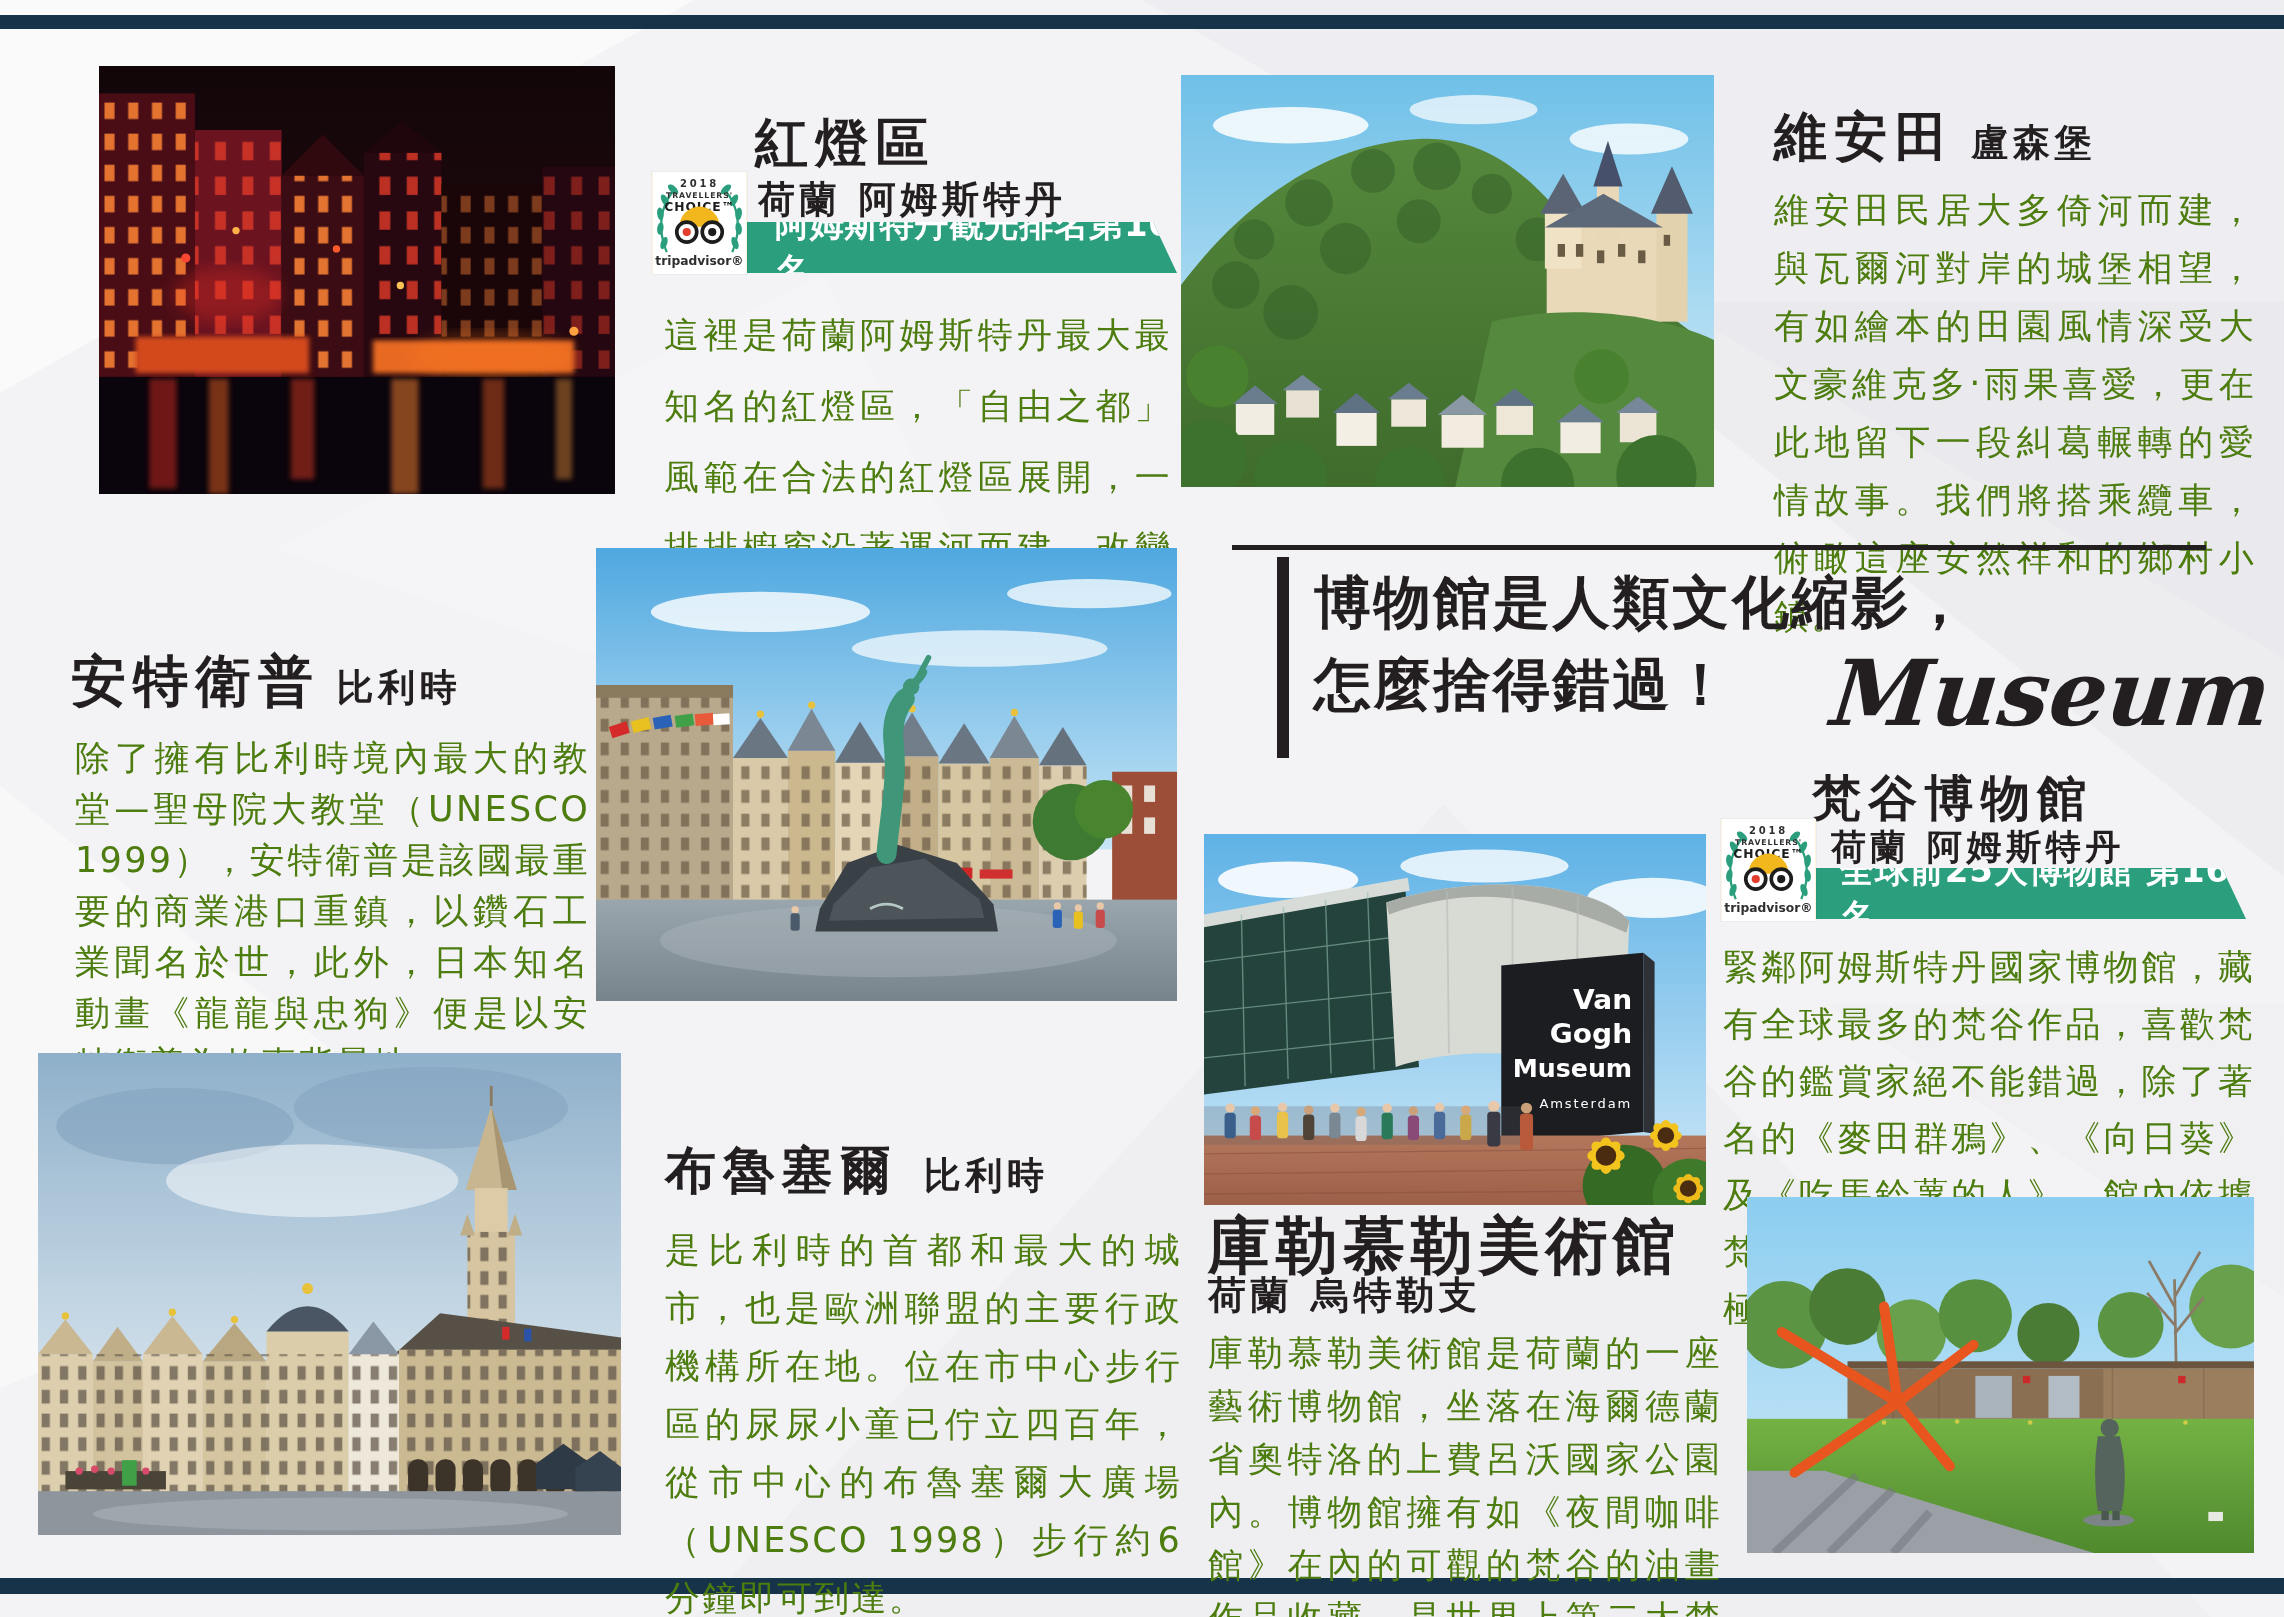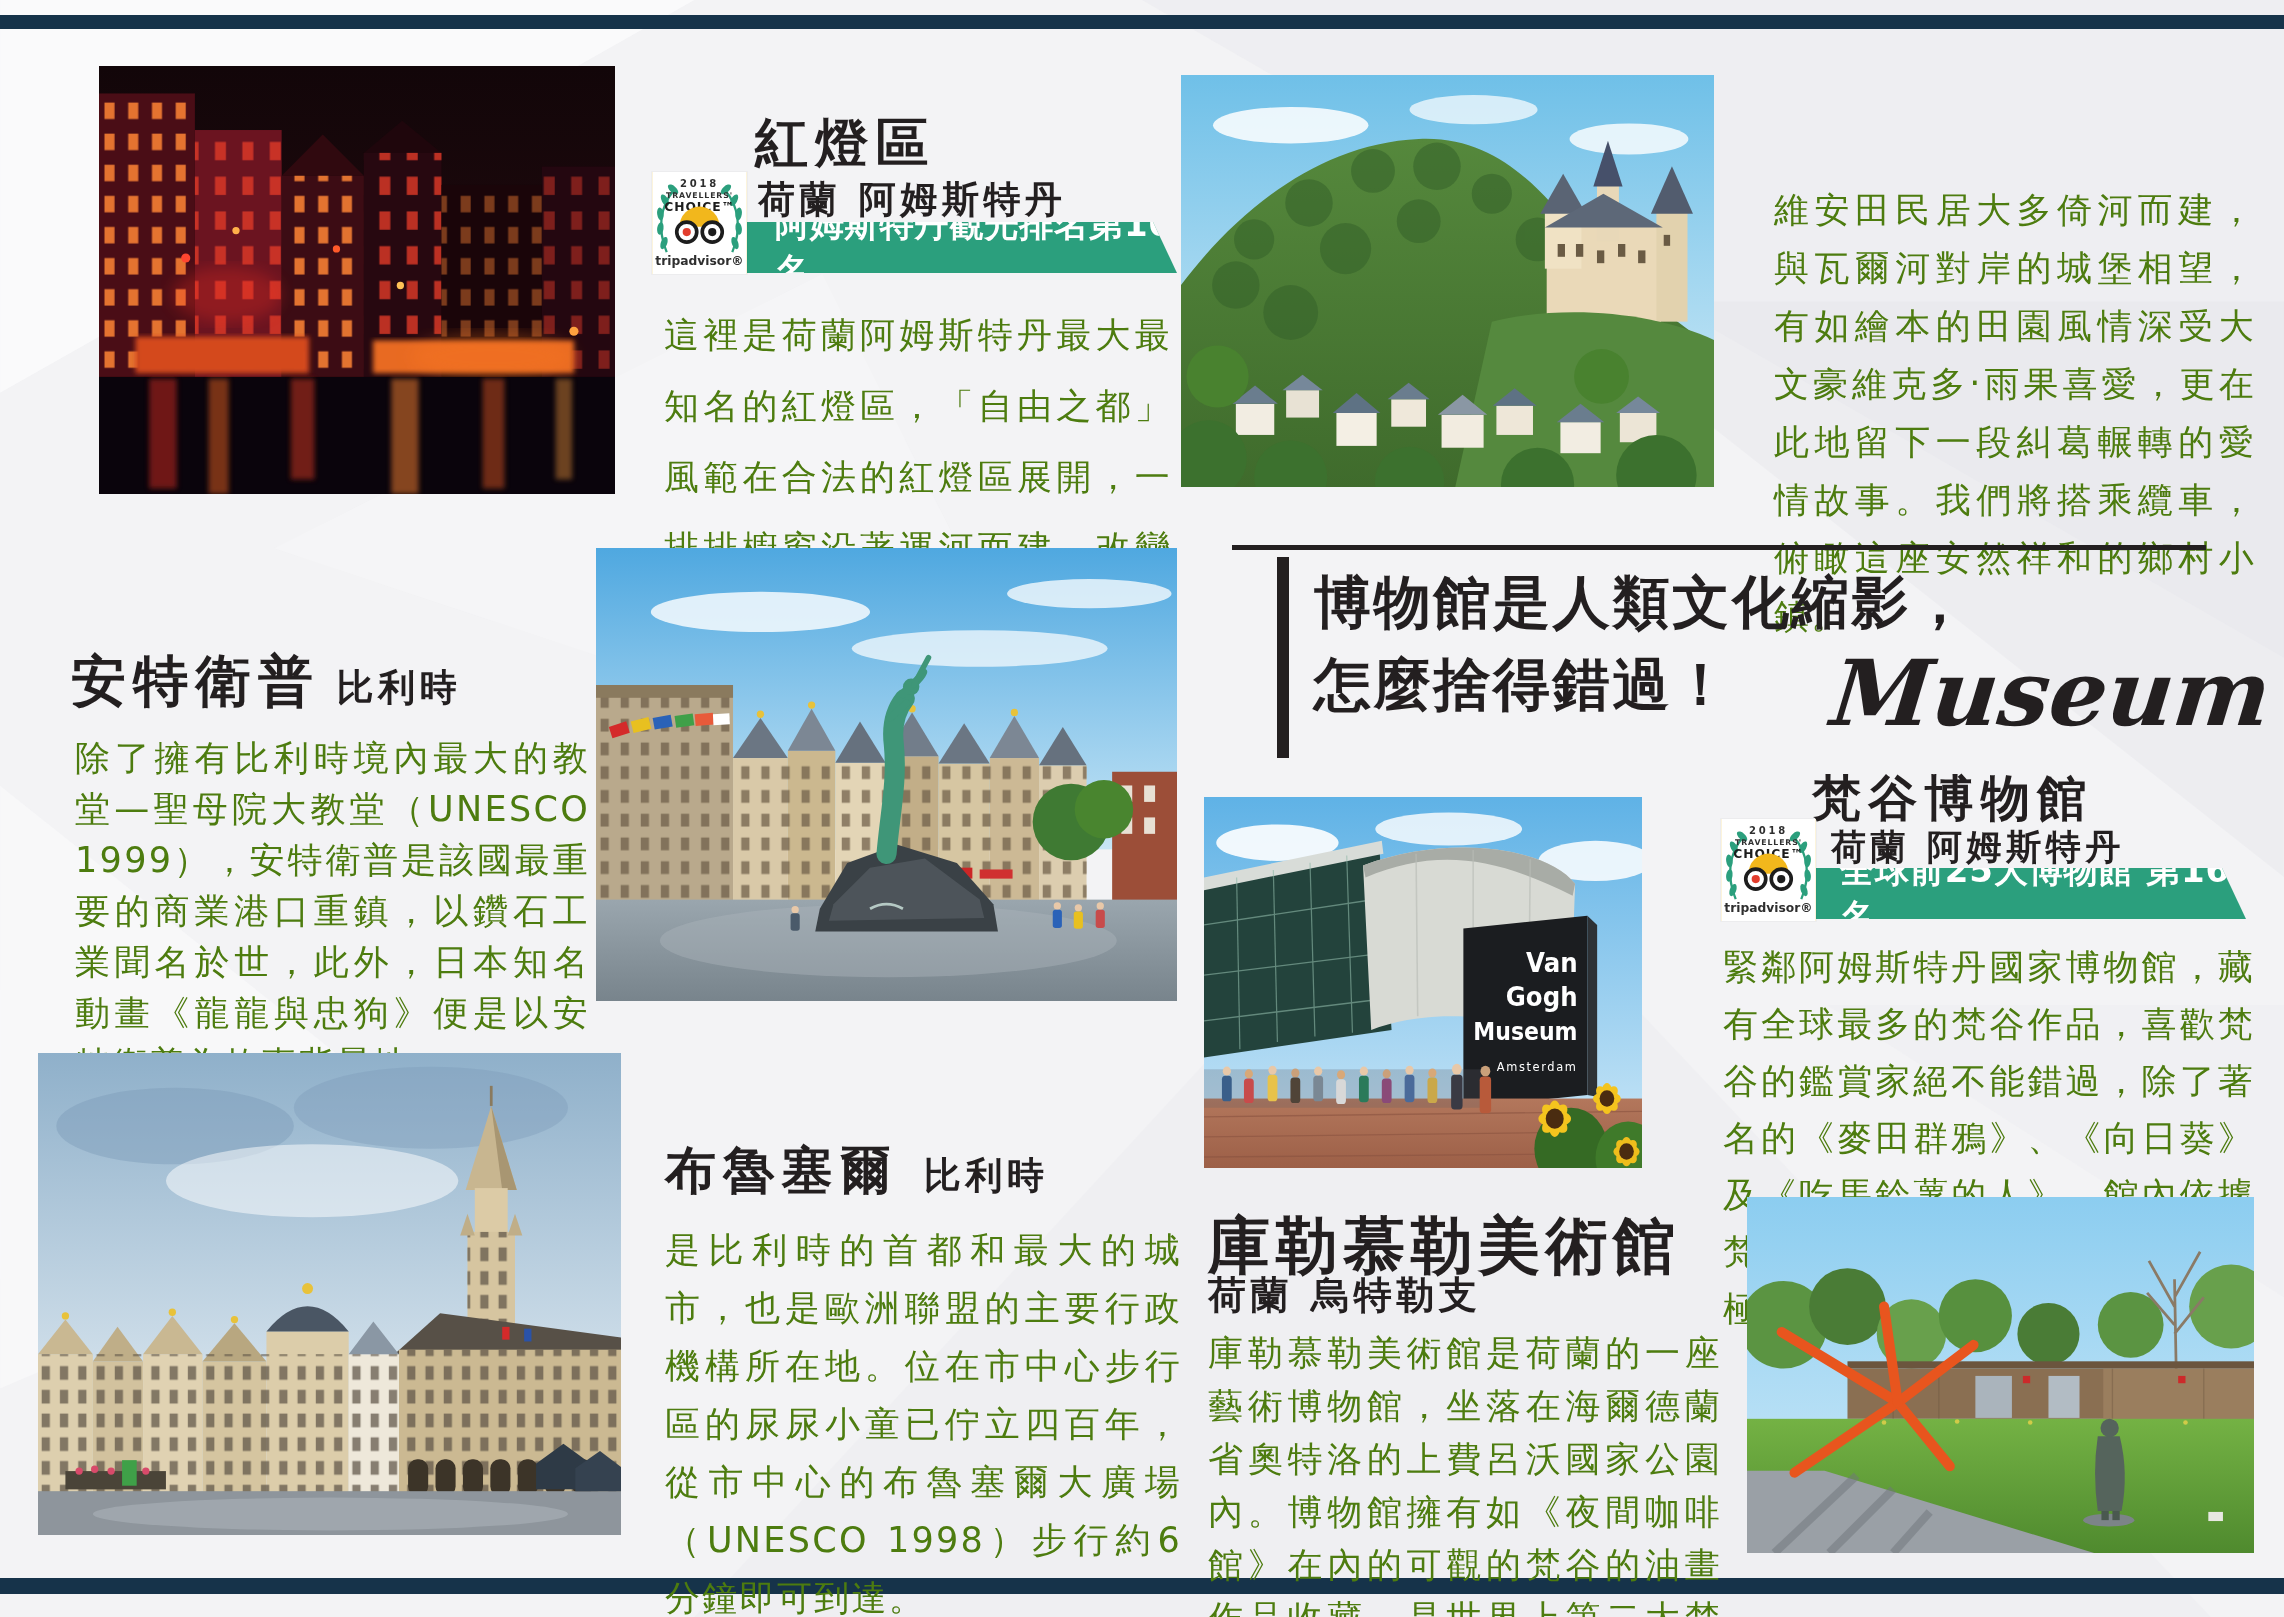--- a/index.html
+++ b/index.html
@@ -215,20 +215,24 @@
           <circle cx="120" cy="440" r="40"></circle>
           <circle cx="250" cy="445" r="38"></circle>
         <circle cx="390" cy="448" r="40"></circle>
           <circle cx="520" cy="438" r="44"></circle>
         <circle cx="460" cy="330" r="30" fill="#49822f"></circle>
           <circle cx="40" cy="330" r="34" fill="#49822f"></circle>
       </g>
     </svg>
   </div>
 
+  <div class="sec-title" style="left:1774px;top:102px;font-size:53px">
+    <span class="t-main">維安田</span>
+    <span class="t-sub" style="font-size:37px">盧森堡</span>
+  </div>
   <div class="body-text" style="left:1774px;top:181px;width:482px;line-height:58px">維安田民居大多倚河而建，與瓦爾河對岸的城堡相望，有如繪本的田園風情深受大文豪維克多‧雨果喜愛，更在此地留下一段糾葛輾轉的愛情故事。我們將搭乘纜車，俯瞰這座安然祥和的鄉村小鎮。</div>
 
   <div class="sec-title" style="left:71px;top:645px;font-size:55px">
     <span class="t-main">安特衛普</span>
     <span class="t-sub" style="font-size:37px">比利時</span>
   </div>
   <div class="body-text" style="left:75px;top:733px;width:515px;line-height:51px">除了擁有比利時境內最大的教堂—聖母院大教堂（UNESCO 1999），安特衛普是該國最重要的商業港口重鎮，以鑽石工業聞名於世，此外，日本知名動畫《龍龍與忠狗》便是以安特衛普為故事背景地。</div>
 
   <div class="photo" style="left:596px;top:548px;width:581px;height:453px">
     <svg viewBox="0 0 636 496" preserveAspectRatio="none">
@@ -320,21 +324,21 @@
       </g>
     </svg>
   </div>
 
   <div class="hline" style="left:1232px;top:545px;width:974px;height:4.6px"></div>
   <div class="hline" style="left:1277px;top:557px;width:12px;height:201px"></div>
   <div class="museum-h" style="left:1314px;top:647px;font-size:57px">怎麼捨得錯過！</div>
   <div class="museum-h" style="left:1314px;top:565px;font-size:57px">博物館是人類文化縮影，</div>
   <div class="museum-script" style="left:1832px;top:640px;font-size:91px">Museum</div>
 
-  <div class="photo" style="left:1204px;top:797px;width:438px;height:371px">
+  <div class="photo" style="left:1204px;top:834px;width:502px;height:371px">
     <svg viewBox="0 0 537 406" preserveAspectRatio="none">
       <defs>
         <linearGradient id="vg-sky" x1="0" y1="0" x2="0" y2="1">
           <stop offset="0" stop-color="#5fb2e6"></stop>
             <stop offset="1" stop-color="#cfe9f8"></stop>
         </linearGradient>
         <linearGradient id="vg-pav" x1="0" y1="0" x2="0" y2="1">
           <stop offset="0" stop-color="#b3775c"></stop>
             <stop offset="1" stop-color="#9c5f47"></stop>
         </linearGradient>

